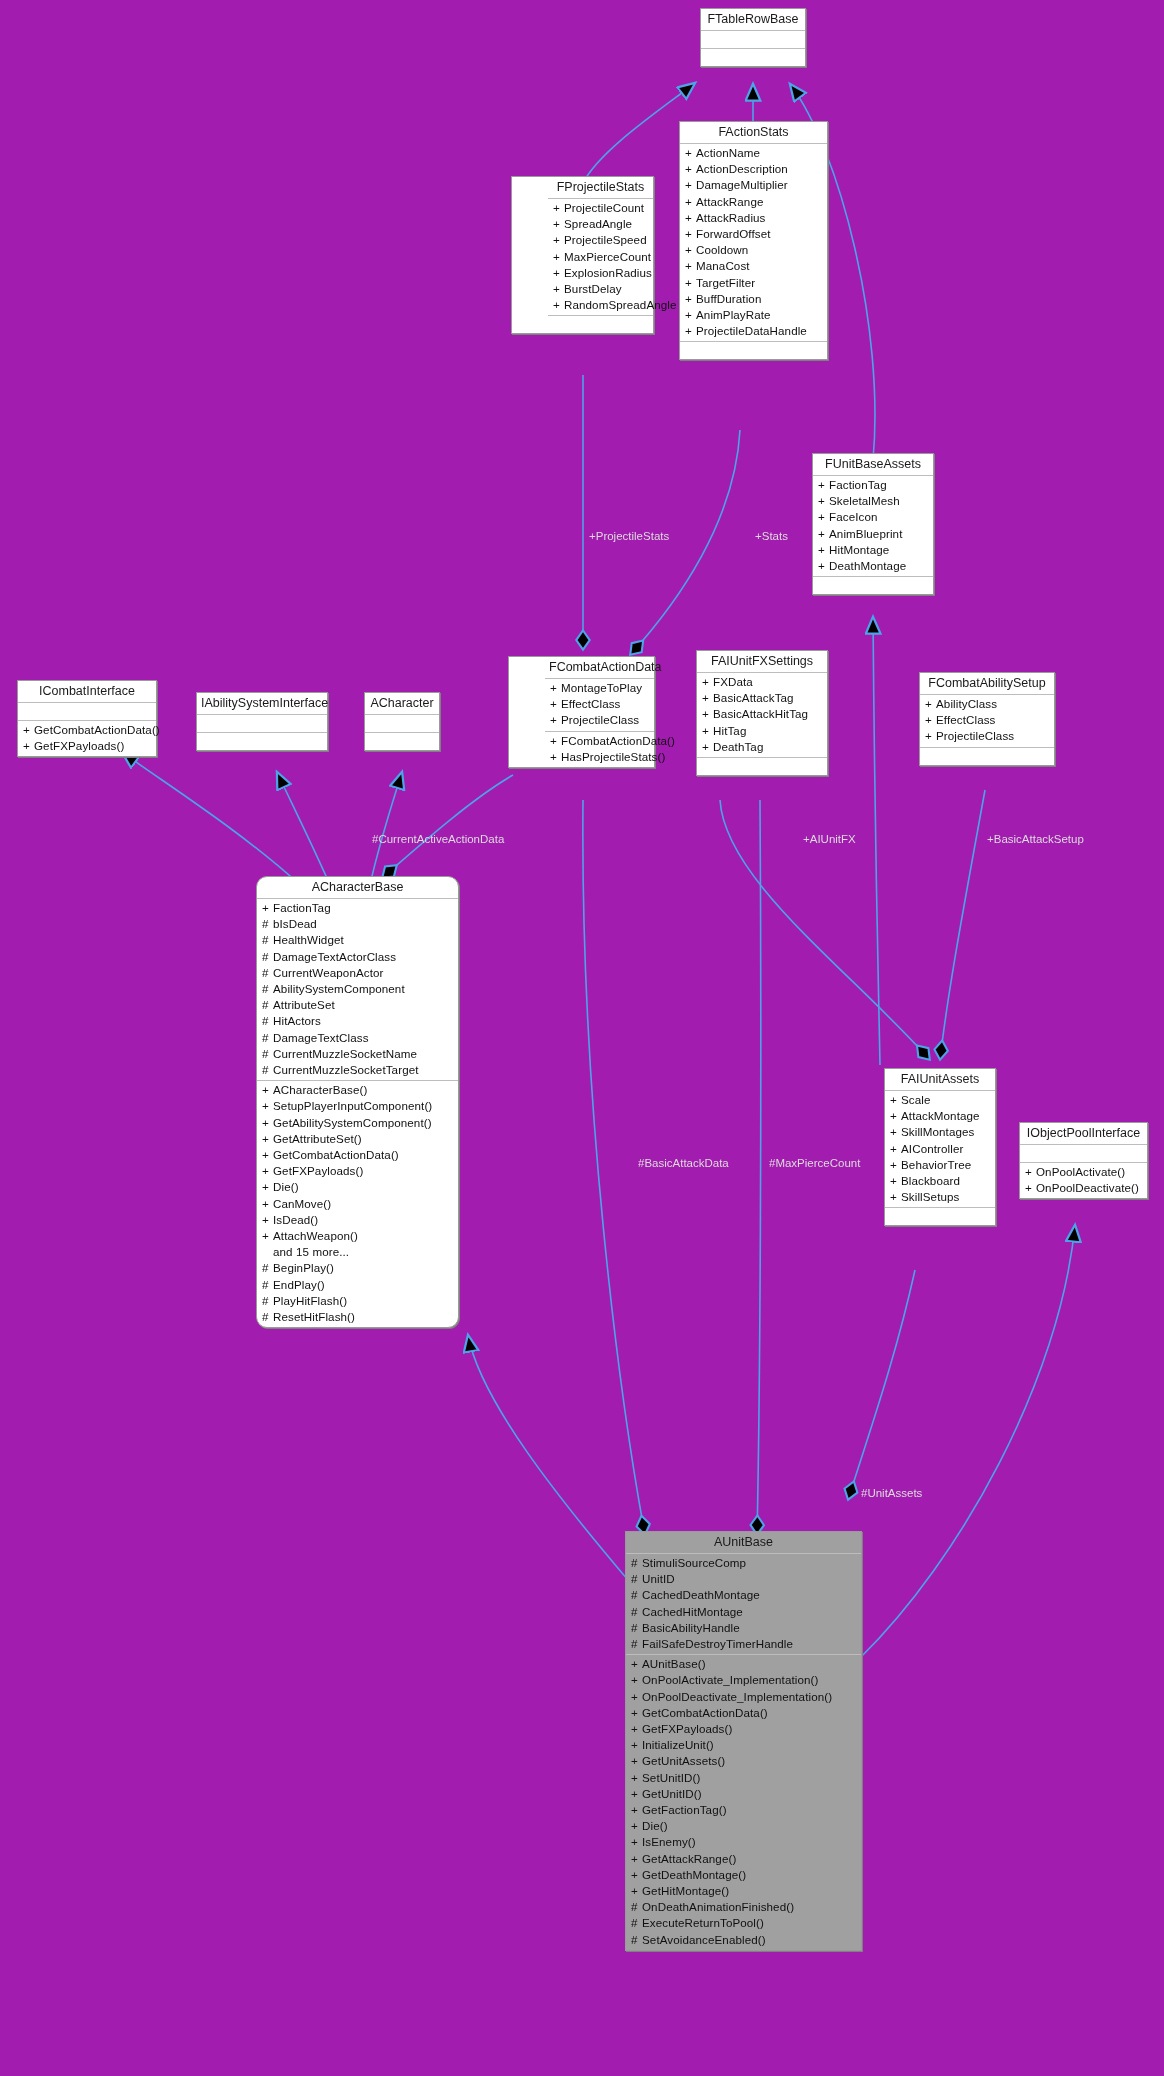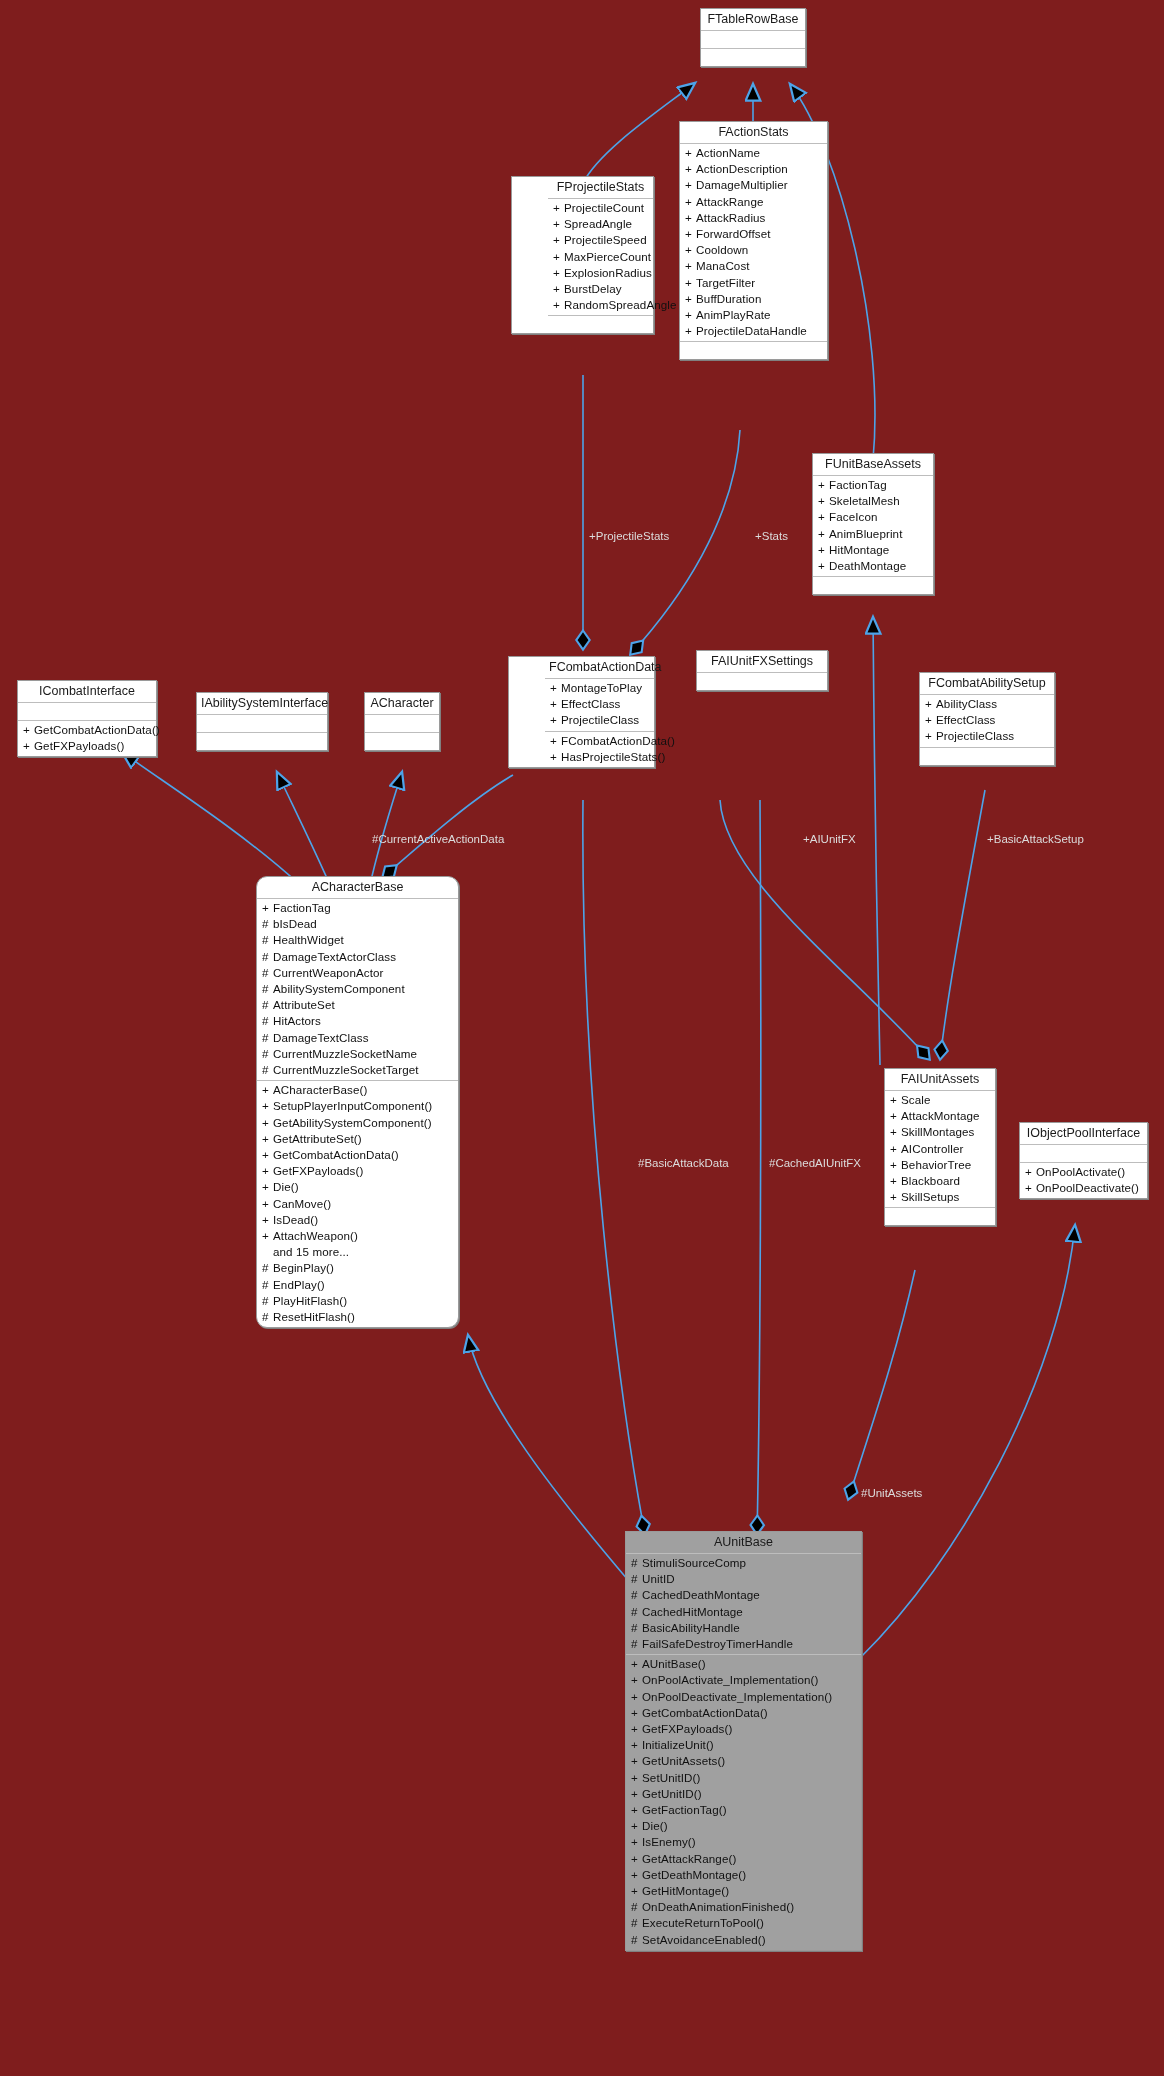--- a/index.html
+++ b/index.html
@@ -4,21 +4,21 @@
 <style>
   html, body {
     margin: 0;
     padding: 0;
     background: #000000;
   }
   #canvas {
     position: relative;
     width: 1164px;
     height: 2076px;
-    background: #7f1d1d;
+    background: #a21caf;
     font-family: "Liberation Sans", sans-serif;
     overflow: hidden;
   }
   svg.edges {
     position: absolute;
     left: 0;
     top: 0;
     width: 1164px;
     height: 2076px;
     pointer-events: none;
@@ -199,20 +199,27 @@
         <div class="uml-row"><span class="vis">+</span><span>ProjectileClass</span></div>
       </div>
     <div class="uml-section">
         <div class="uml-row"><span class="vis">+</span><span>FCombatActionData()</span></div>
         <div class="uml-row"><span class="vis">+</span><span>HasProjectileStats()</span></div>
       </div>
   </div>
 
   <div class="uml-box" style="left:696px; top:650px; width:132px;">
     <div class="uml-title">FAIUnitFXSettings</div>
+    <div class="uml-section">
+        <div class="uml-row"><span class="vis">+</span><span>FXData</span></div>
+        <div class="uml-row"><span class="vis">+</span><span>BasicAttackTag</span></div>
+        <div class="uml-row"><span class="vis">+</span><span>BasicAttackHitTag</span></div>
+        <div class="uml-row"><span class="vis">+</span><span>HitTag</span></div>
+        <div class="uml-row"><span class="vis">+</span><span>DeathTag</span></div>
+      </div>
     <div class="uml-section empty"></div>
   </div>
 
   <div class="uml-box" style="left:919px; top:672px; width:136px;">
     <div class="uml-title">FCombatAbilitySetup</div>
     <div class="uml-section">
         <div class="uml-row"><span class="vis">+</span><span>AbilityClass</span></div>
         <div class="uml-row"><span class="vis">+</span><span>EffectClass</span></div>
         <div class="uml-row"><span class="vis">+</span><span>ProjectileClass</span></div>
       </div>
@@ -307,16 +314,16 @@
         <div class="uml-row"><span class="vis">#</span><span>SetAvoidanceEnabled()</span></div>
       </div>
   </div>
 
   <div class="edge-label" style="left:583px; top:530px;">+ProjectileStats</div>
   <div class="edge-label" style="left:749px; top:530px;">+Stats</div>
   <div class="edge-label" style="left:366px; top:833px;">#CurrentActiveActionData</div>
   <div class="edge-label" style="left:797px; top:833px;">+AIUnitFX</div>
   <div class="edge-label" style="left:981px; top:833px;">+BasicAttackSetup</div>
   <div class="edge-label" style="left:632px; top:1157px;">#BasicAttackData</div>
-  <div class="edge-label" style="left:763px; top:1157px;">#CachedAIUnitFX</div>
+  <div class="edge-label" style="left:763px; top:1157px;">#MaxPierceCount</div>
   <div class="edge-label" style="left:855px; top:1487px;">#UnitAssets</div>
 
 </div>
 
 </body></html>

